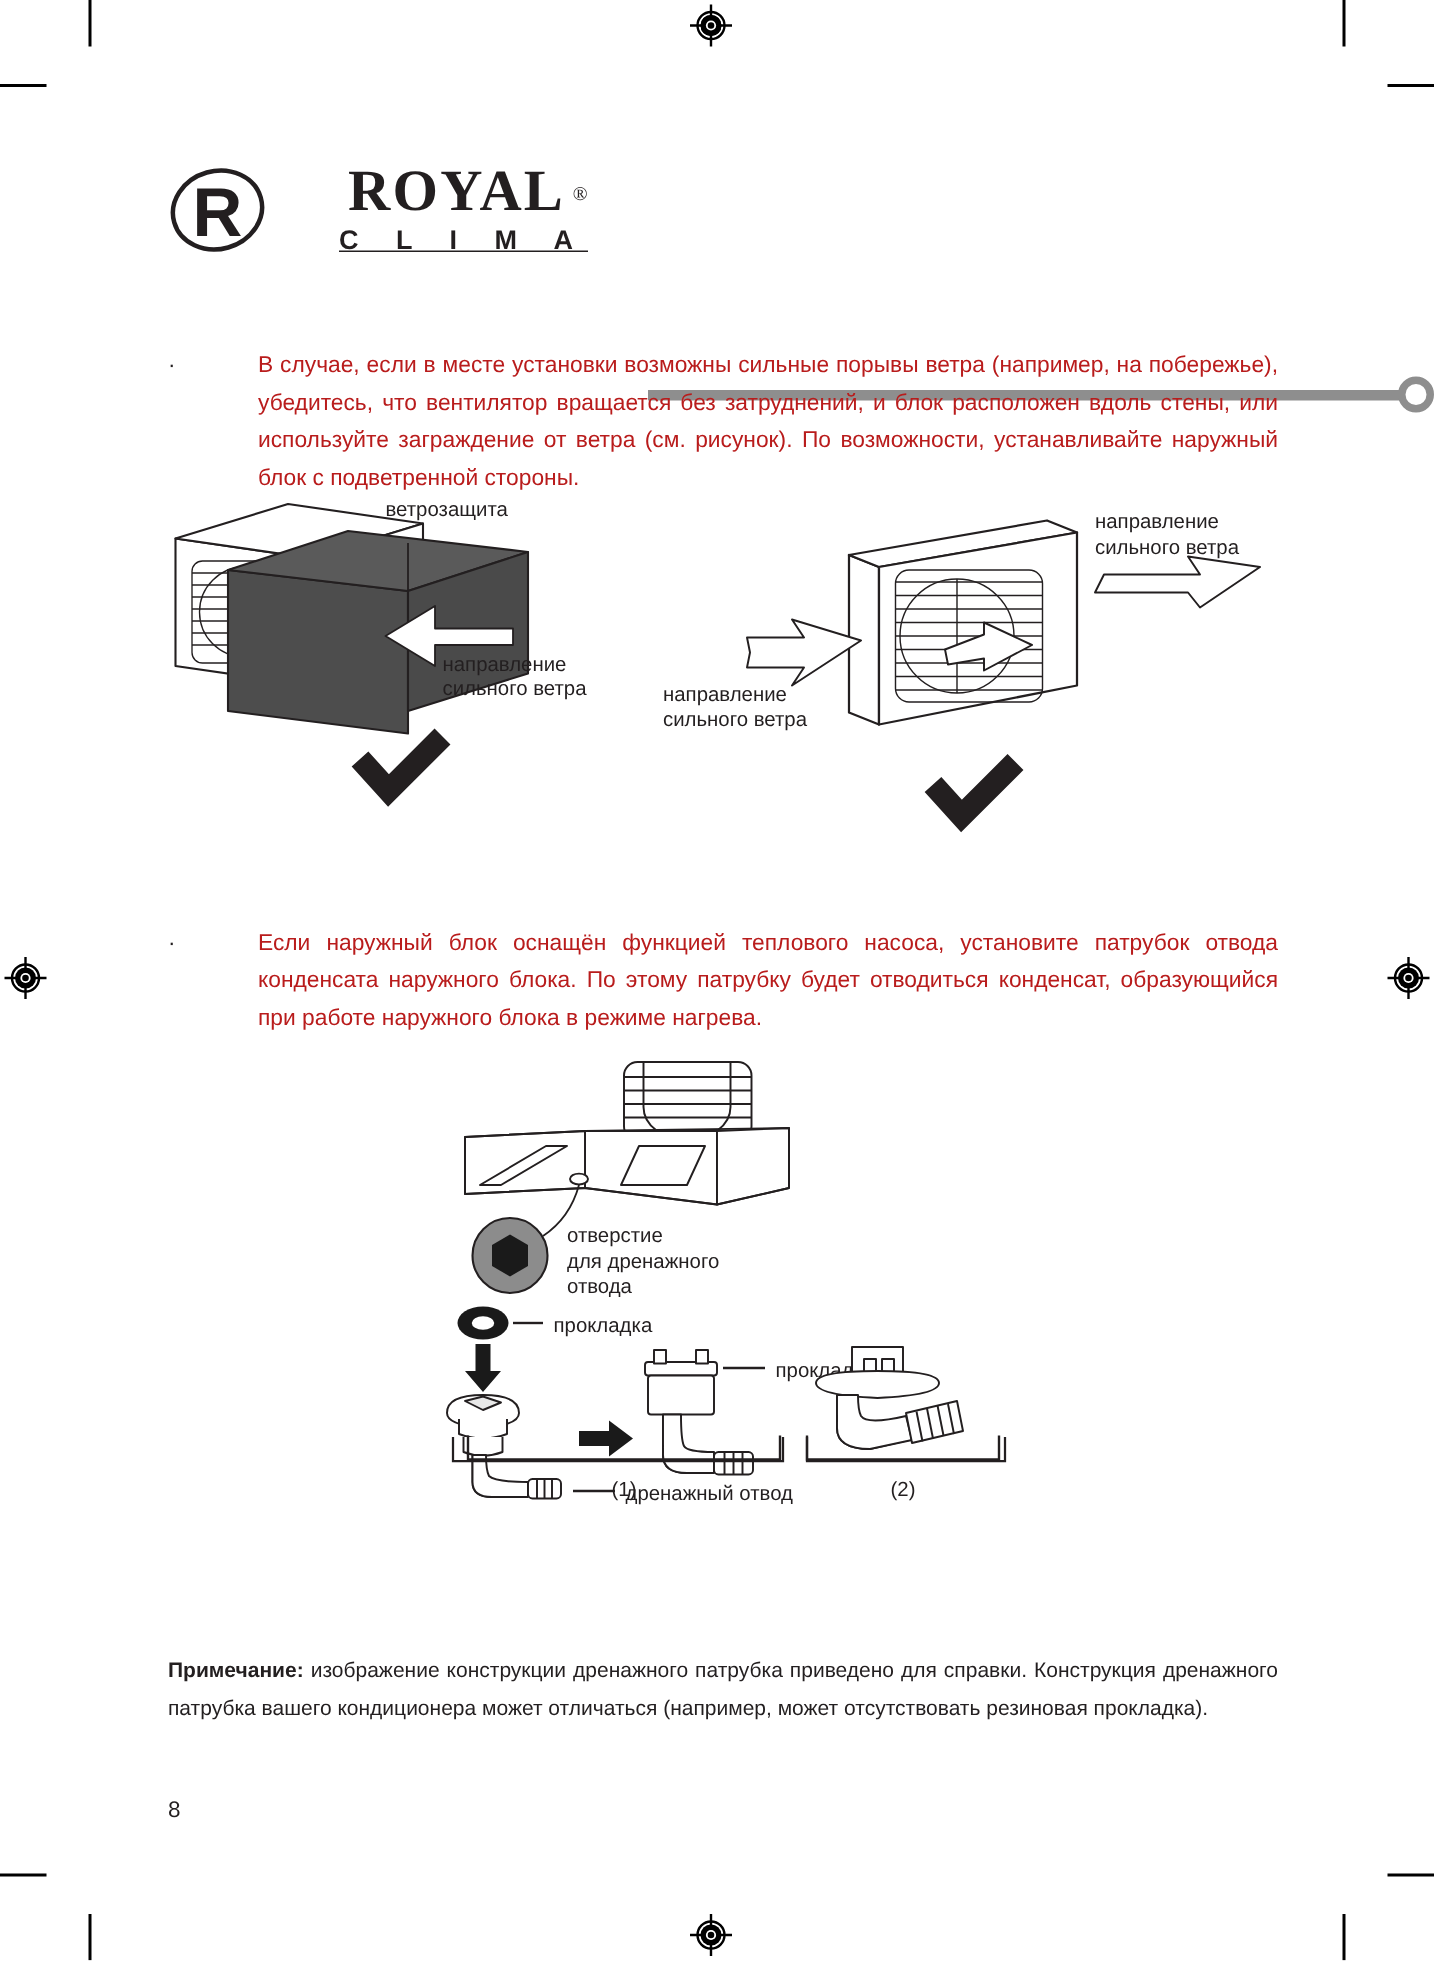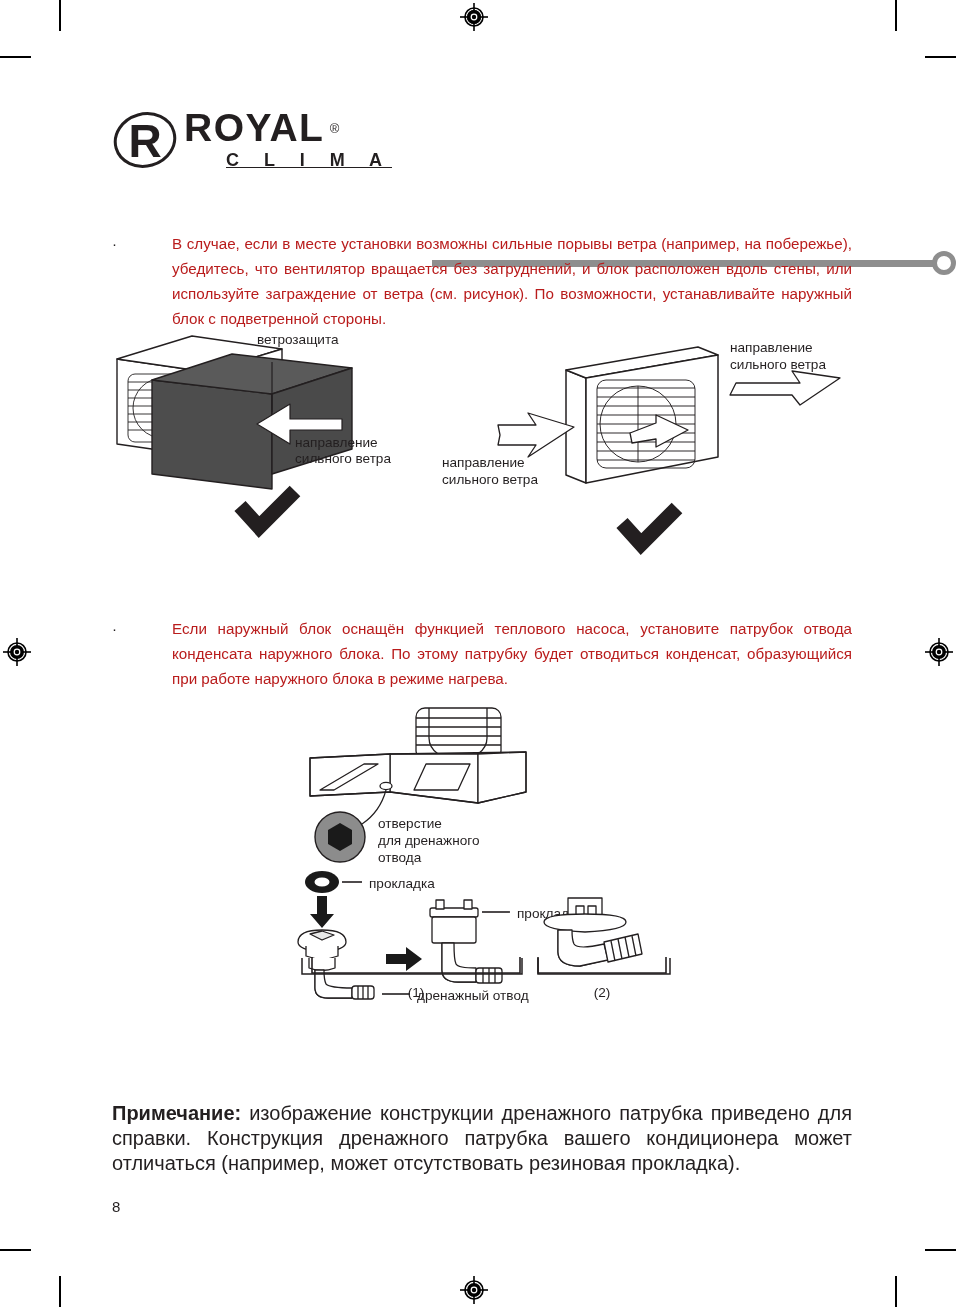--- a/index.html
+++ b/index.html
@@ -25,28 +25,29 @@
     position: absolute;
     width: 30px; height: 30px;
   }
   .reg svg { display: block; }
 
   
   #header { position: absolute; left: 112px; top: 108px; width: 740px; height: 72px; }
   #logo-mark { position: absolute; left: 0; top: 2px; width: 66px; height: 60px; }
   #logo-words { position: absolute; left: 72px; top: 0px; }
   .logo-royal {
-    font-family: Liberation Sans, sans-serif;
+    font-family: Liberation Serif, serif;
     font-weight: bold;
     font-size: 39px;
     letter-spacing: 1.5px;
     color: #231f20;
     line-height: 40px;
     position: relative;
     display: inline-block;
+    margin-left: 48px;
   }
   .logo-reg {
     position: absolute;
     top: 1px;
     right: -15px;
     font-size: 13px;
     font-weight: normal;
     letter-spacing: 0;
   }
   .logo-clima {
@@ -95,21 +96,21 @@
     text-align: justify;
     color: #b91c1c;
     margin-left: 44px;
   }
   #para1 { left: 112px; top: 231px; width: 740px; }
   #para2 { left: 112px; top: 616px; width: 740px; }
 
   #note {
     position: absolute;
     left: 112px; top: 1101px; width: 740px;
-    font-size: 20px;
+    font-size: 14px;
     line-height: 25px;
     text-align: justify;
     color: #231f20;
   }
   #note b { font-weight: bold; }
 
   #page-number {
     position: absolute;
     left: 112px;
     top: 1198px;

